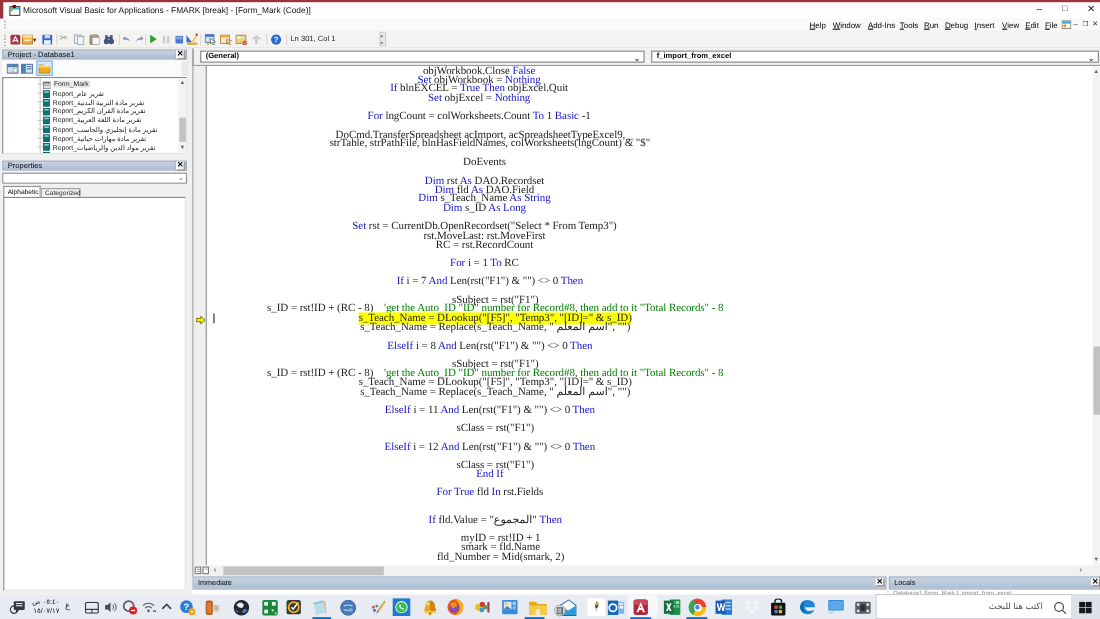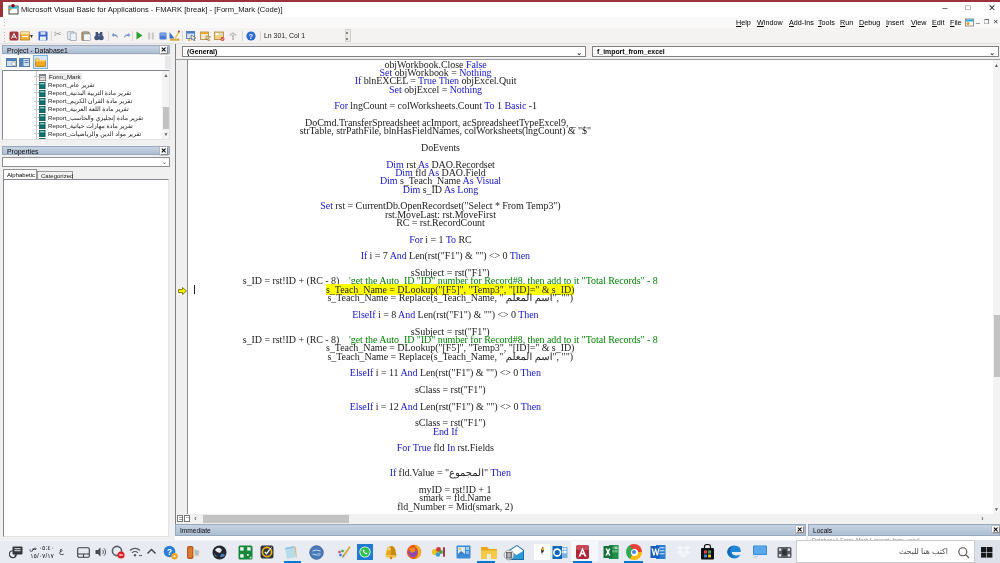--- a/index.html
+++ b/index.html
@@ -331,21 +331,21 @@
 
         <span class="k">For</span> lngCount = colWorksheets.Count <span class="k">To</span> 1 <span class="k">Basic</span> -1
 
             DoCmd.TransferSpreadsheet acImport, acSpreadsheetTypeExcel9, _
                 strTable, strPathFile, blnHasFieldNames, colWorksheets(lngCount) &amp; "$"
 
             DoEvents
 
             <span class="k">Dim</span> rst <span class="k">As</span> DAO.Recordset
             <span class="k">Dim</span> fld <span class="k">As</span> DAO.Field
-            <span class="k">Dim</span> s_Teach_Name <span class="k">As</span> <span class="k">Visual</span>
+            <span class="k">Dim</span> s_Teach_Name <span class="k">As</span> <span class="k">String</span>
             <span class="k">Dim</span> s_ID <span class="k">As</span> <span class="k">Long</span>
 
             <span class="k">Set</span> rst = CurrentDb.OpenRecordset("Select * From Temp3")
             rst.MoveLast: rst.MoveFirst
             RC = rst.RecordCount
 
             <span class="k">For</span> i = 1 <span class="k">To</span> RC
 
                 <span class="k">If</span> i = 7 <span class="k">And</span> Len(rst("F1") &amp; "") &lt;&gt; 0 <span class="k">Then</span>
 

